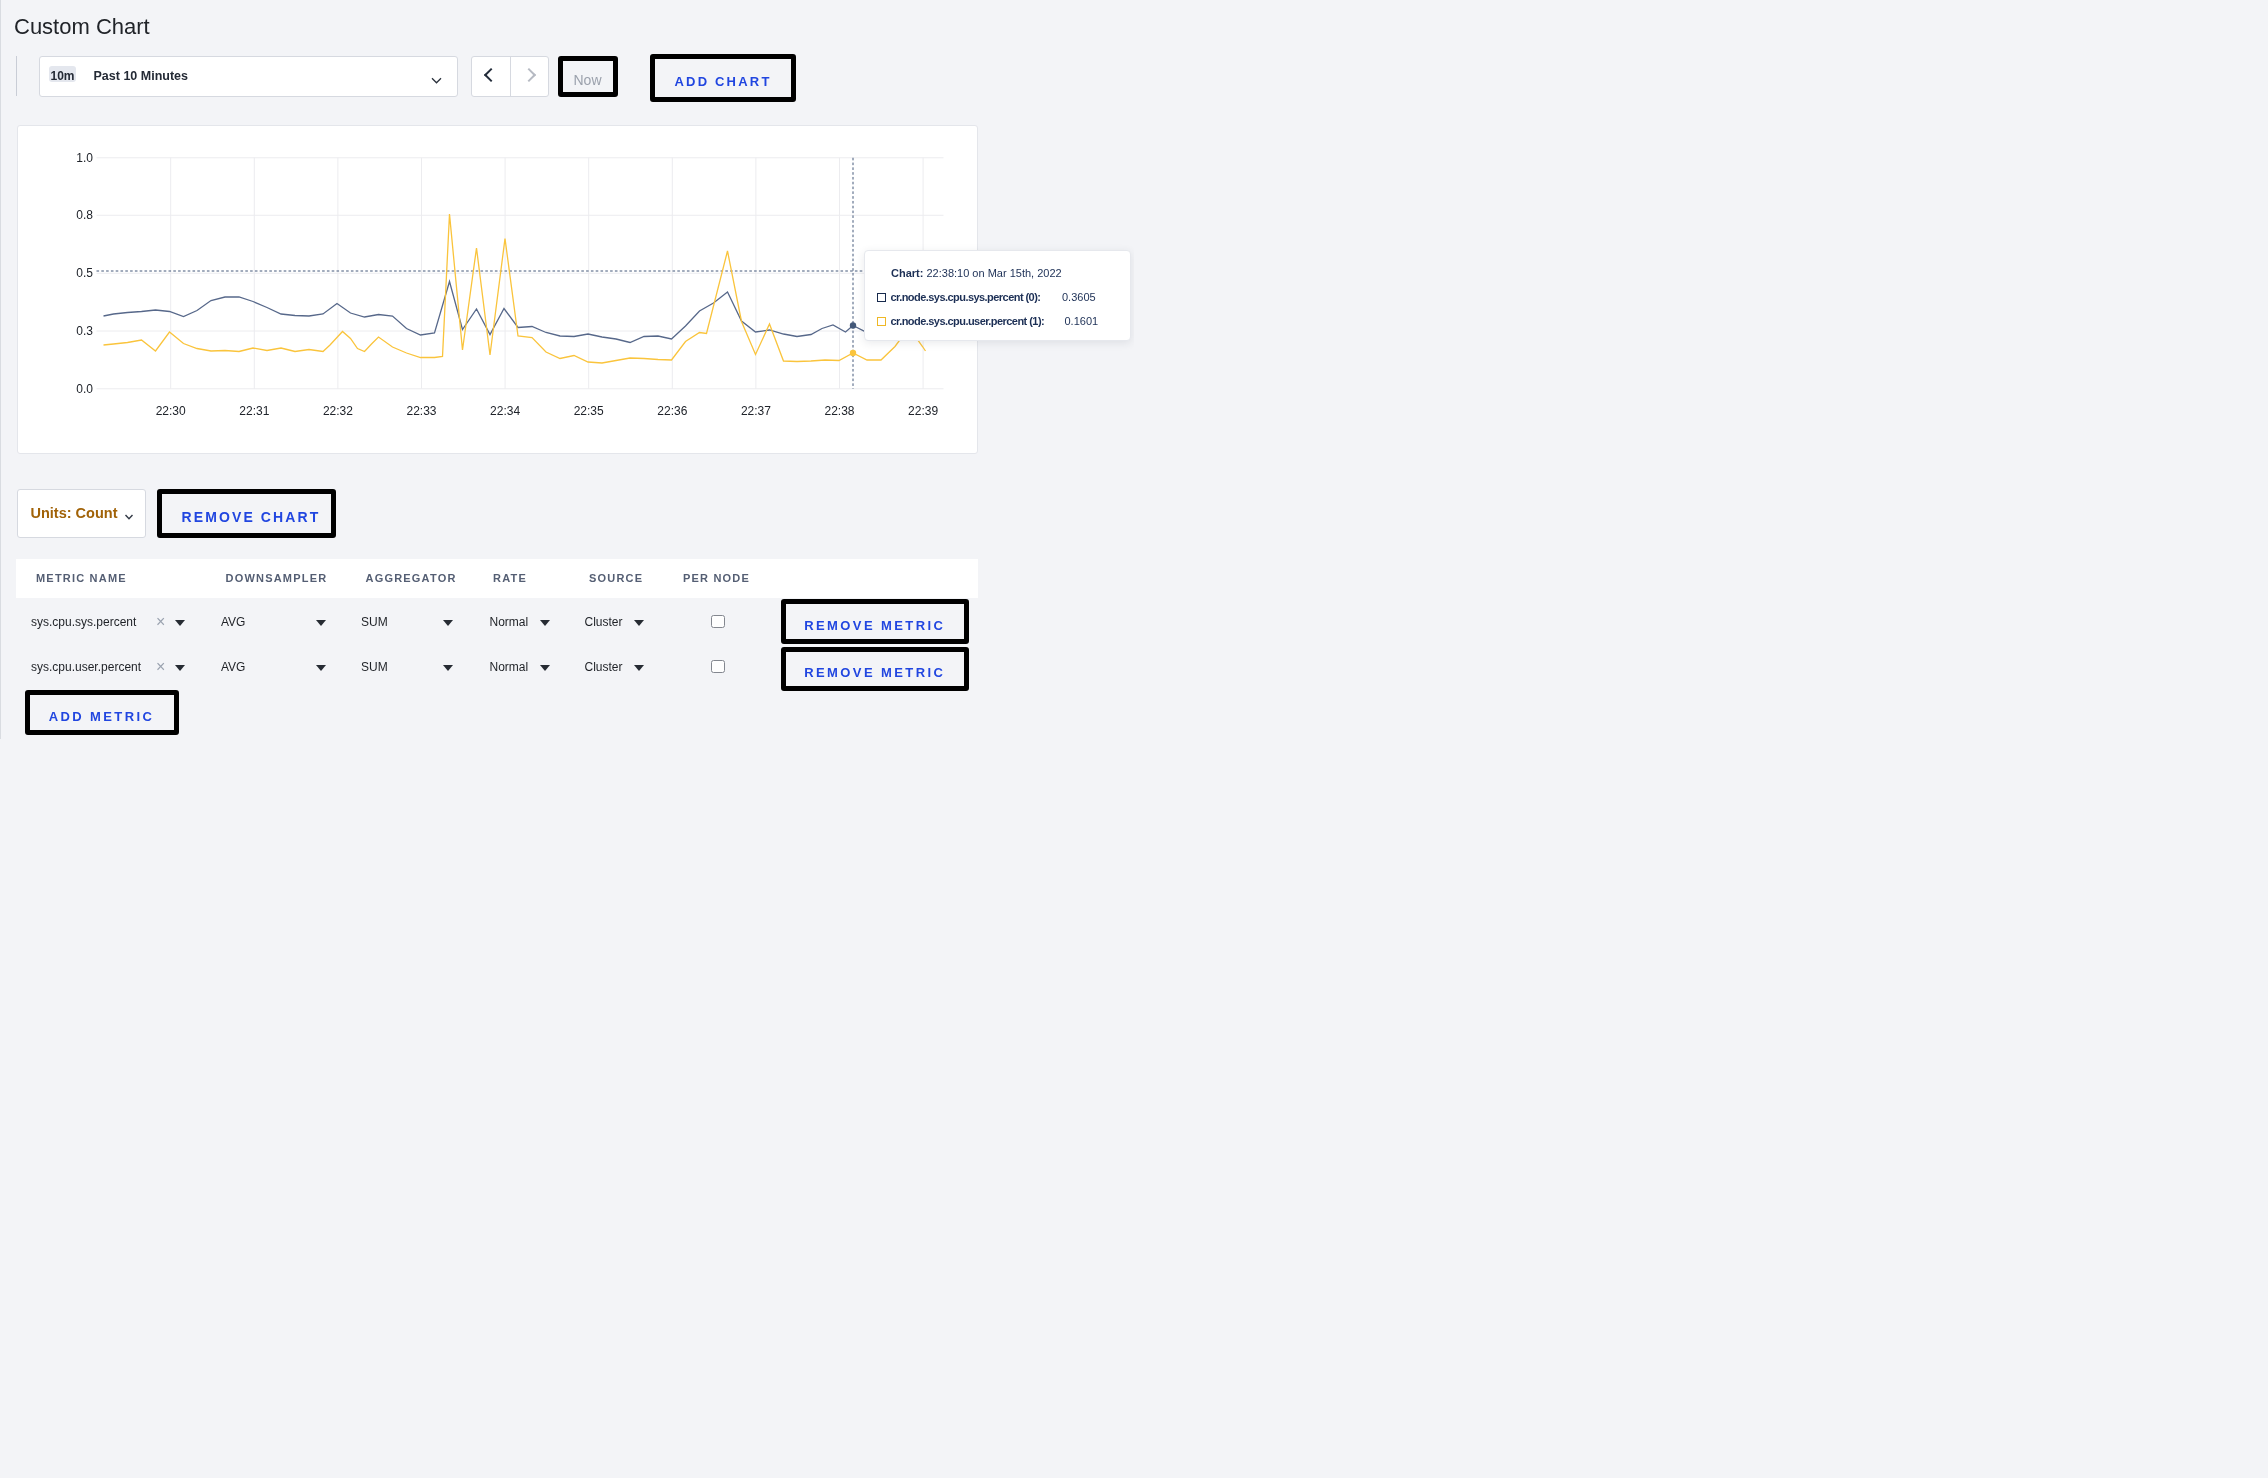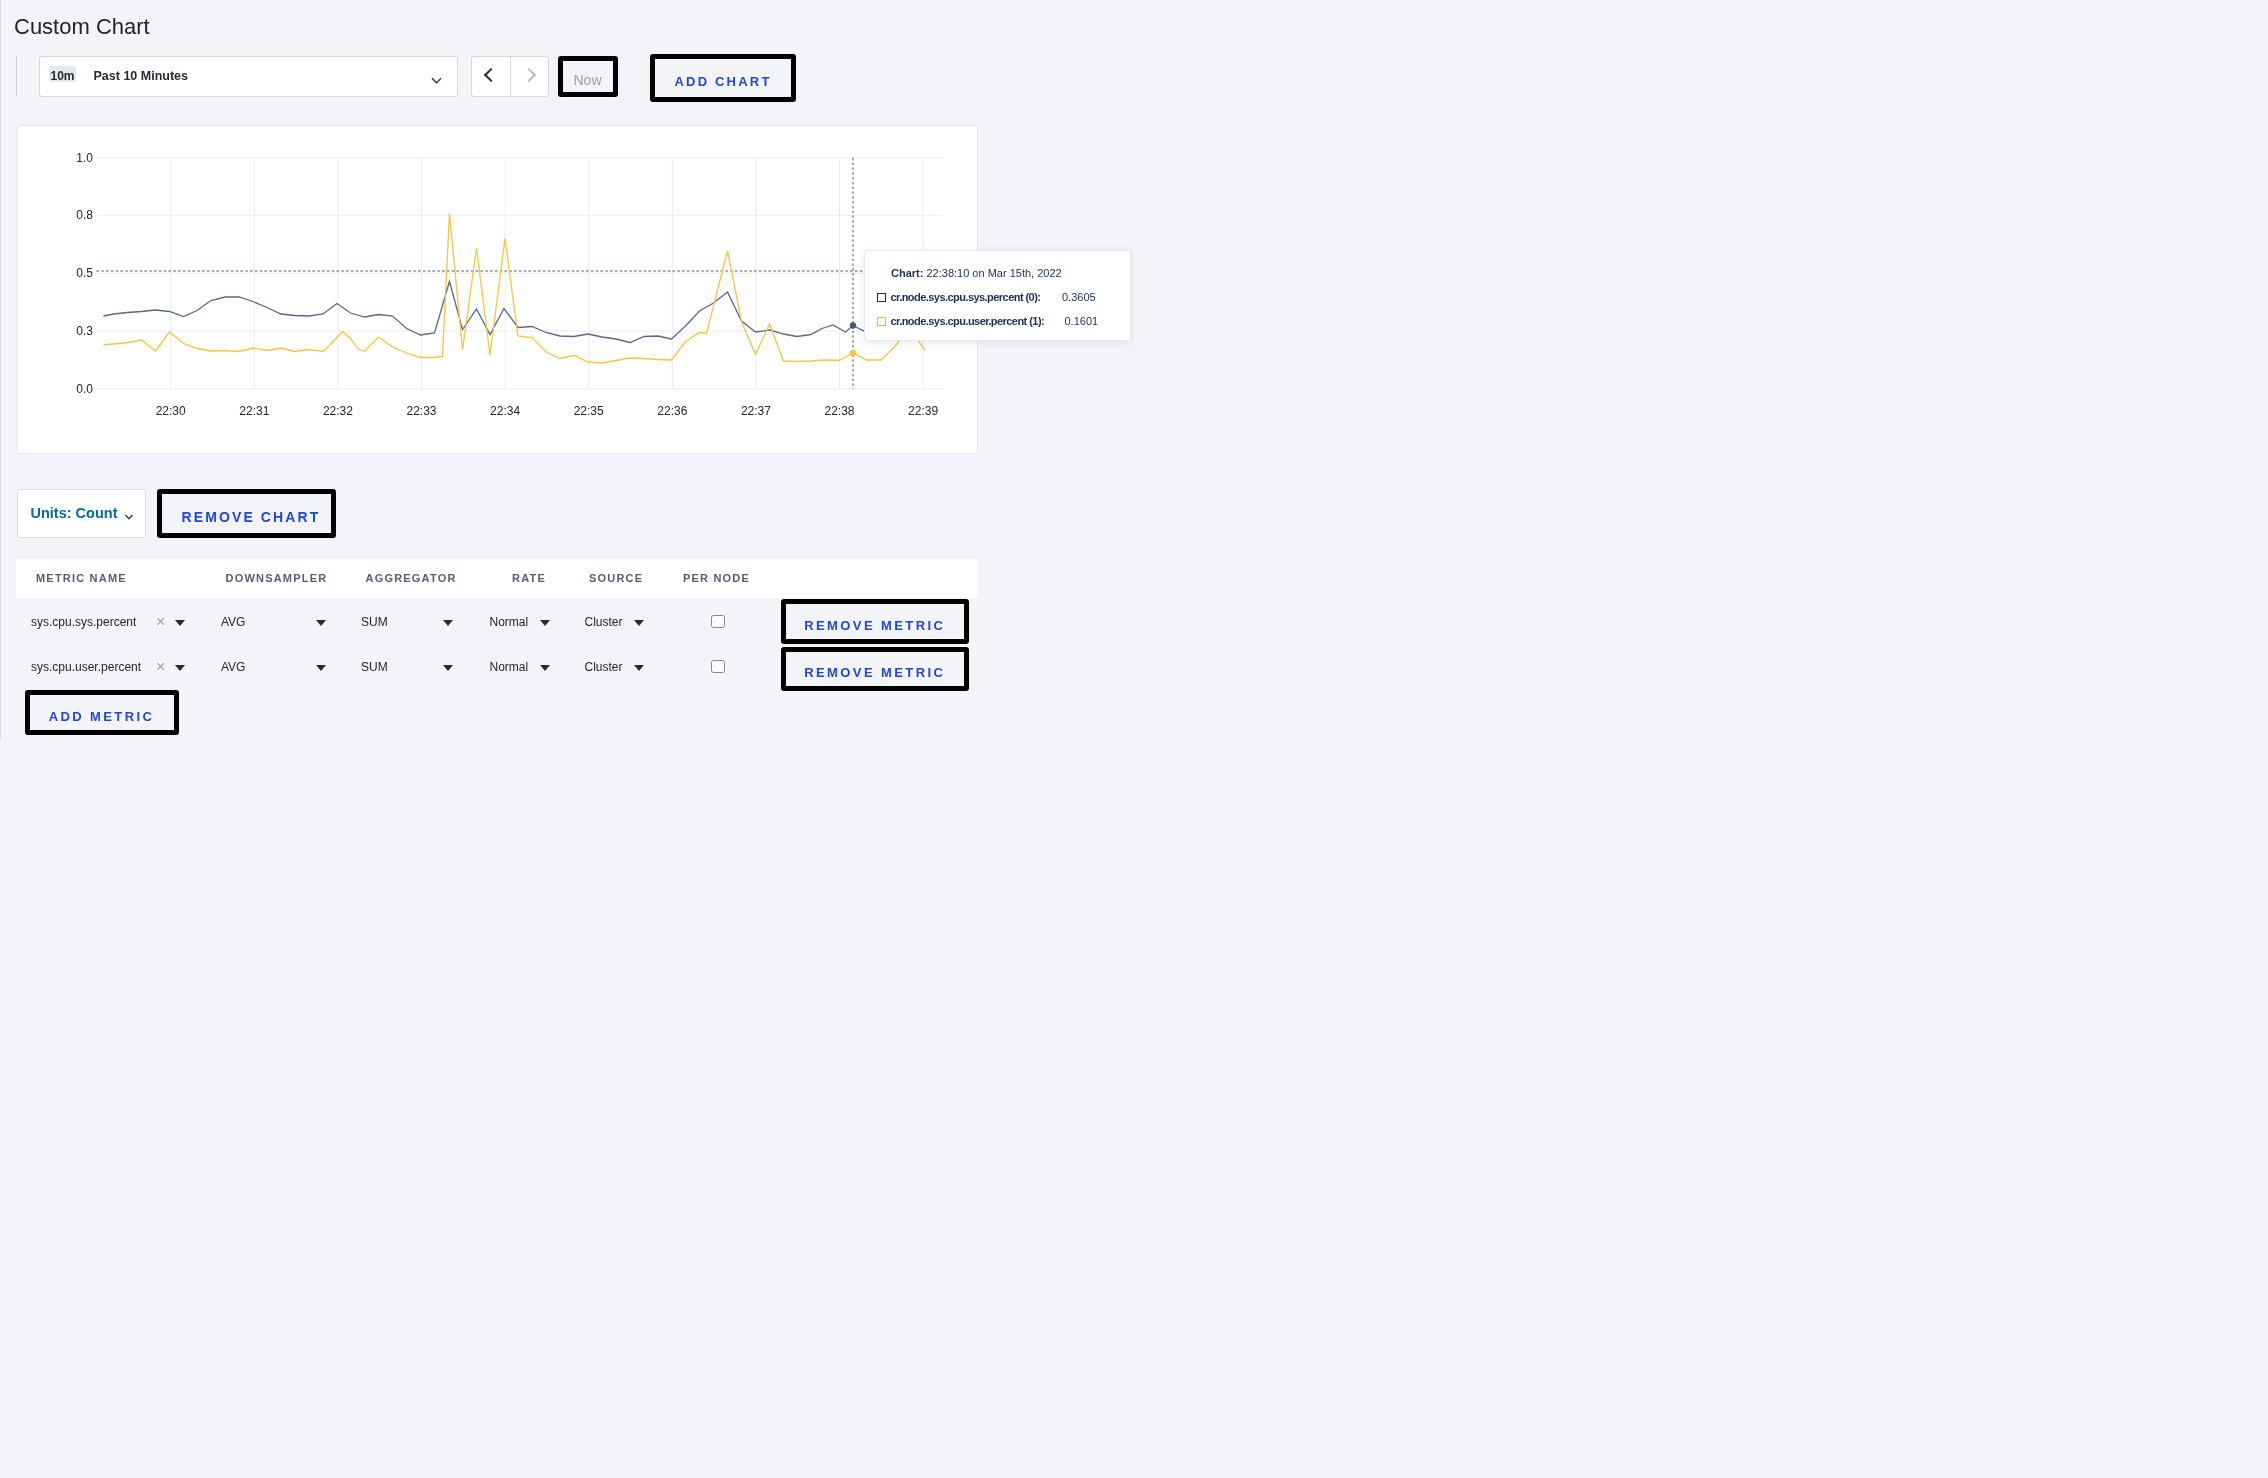--- a/index.html
+++ b/index.html
@@ -76,31 +76,31 @@
 <div class="abs" style="left:890px;top:266.5px;font-size:11px;font-weight:bold;color:#1c2f55;">Chart:</div>
 <div class="abs" style="left:925.5px;top:266.5px;font-size:11px;color:#1c2f55;">22:38:10 on Mar 15th, 2022</div>
 <div class="abs" style="left:876px;top:292.5px;width:9px;height:9px;border:1.5px solid #172a4d;background:#fff;"></div>
 <div class="abs" style="left:889.5px;top:290.5px;font-size:11px;letter-spacing:-0.55px;font-weight:bold;color:#1c2f55;">cr.node.sys.cpu.sys.percent (0):</div>
 <div class="abs" style="left:1061px;top:290.5px;font-size:11px;color:#1c2f55;">0.3605</div>
 <div class="abs" style="left:876px;top:316.5px;width:9px;height:9px;border:1.5px solid #efb826;background:#fff;"></div>
 <div class="abs" style="left:889.5px;top:314.5px;font-size:11px;letter-spacing:-0.55px;font-weight:bold;color:#1c2f55;">cr.node.sys.cpu.user.percent (1):</div>
 <div class="abs" style="left:1063.5px;top:314.5px;font-size:11px;color:#1c2f55;">0.1601</div>
 
 <div class="abs" style="left:15.5px;top:489px;width:129.5px;height:49px;background:#fff;border:1px solid #d6d9e0;border-radius:3px;"></div>
-<div class="abs" style="left:29.5px;top:489px;height:49px;line-height:49px;font-size:14.5px;font-weight:bold;color:#0369a1;">Units: Count</div>
+<div class="abs" style="left:29.5px;top:489px;height:49px;line-height:49px;font-size:14.5px;font-weight:bold;color:#a16207;">Units: Count</div>
 <div class="abs" style="left:123px;top:508px;width:10px;height:10px;"><svg width="10" height="10" viewBox="0 0 10 10">
       <path d="M1.5 3 L5 6.8 L8.5 3" fill="none" stroke="#333a46" stroke-width="1.4"></path>
     </svg></div>
 <div class="btn bluetx" style="left:155.5px;top:489px;width:179px;height:49px;text-align:center;line-height:47px;font-size:14px;letter-spacing:2.1px;padding-left:10px;">REMOVE CHART</div>
 
 <div class="abs" style="left:15px;top:558.5px;width:961.5px;height:39.5px;background:#fff;"></div>
 <div class="hdr" style="left:35px;top:572px;">METRIC NAME</div>
 <div class="hdr" style="left:224.5px;top:572px;">DOWNSAMPLER</div>
 <div class="hdr" style="left:364.5px;top:572px;">AGGREGATOR</div>
-<div class="hdr" style="left:511px;top:572px;">RATE</div>
+<div class="hdr" style="left:492px;top:572px;">RATE</div>
 <div class="hdr" style="left:588px;top:572px;">SOURCE</div>
 <div class="hdr" style="left:682px;top:572px;">PER NODE</div>
 
 <div class="rowtx" style="left:30px;top:615px;">sys.cpu.sys.percent</div>
 <div class="x" style="left:155px;top:612.5px;">×</div>
 <div class="tri" style="left:174px;top:619.5px;"></div>
 <div class="rowtx" style="left:220px;top:615px;">AVG</div>
 <div class="tri" style="left:315px;top:619.5px;"></div>
 <div class="rowtx" style="left:360px;top:615px;">SUM</div>
 <div class="tri" style="left:442px;top:619.5px;"></div>

